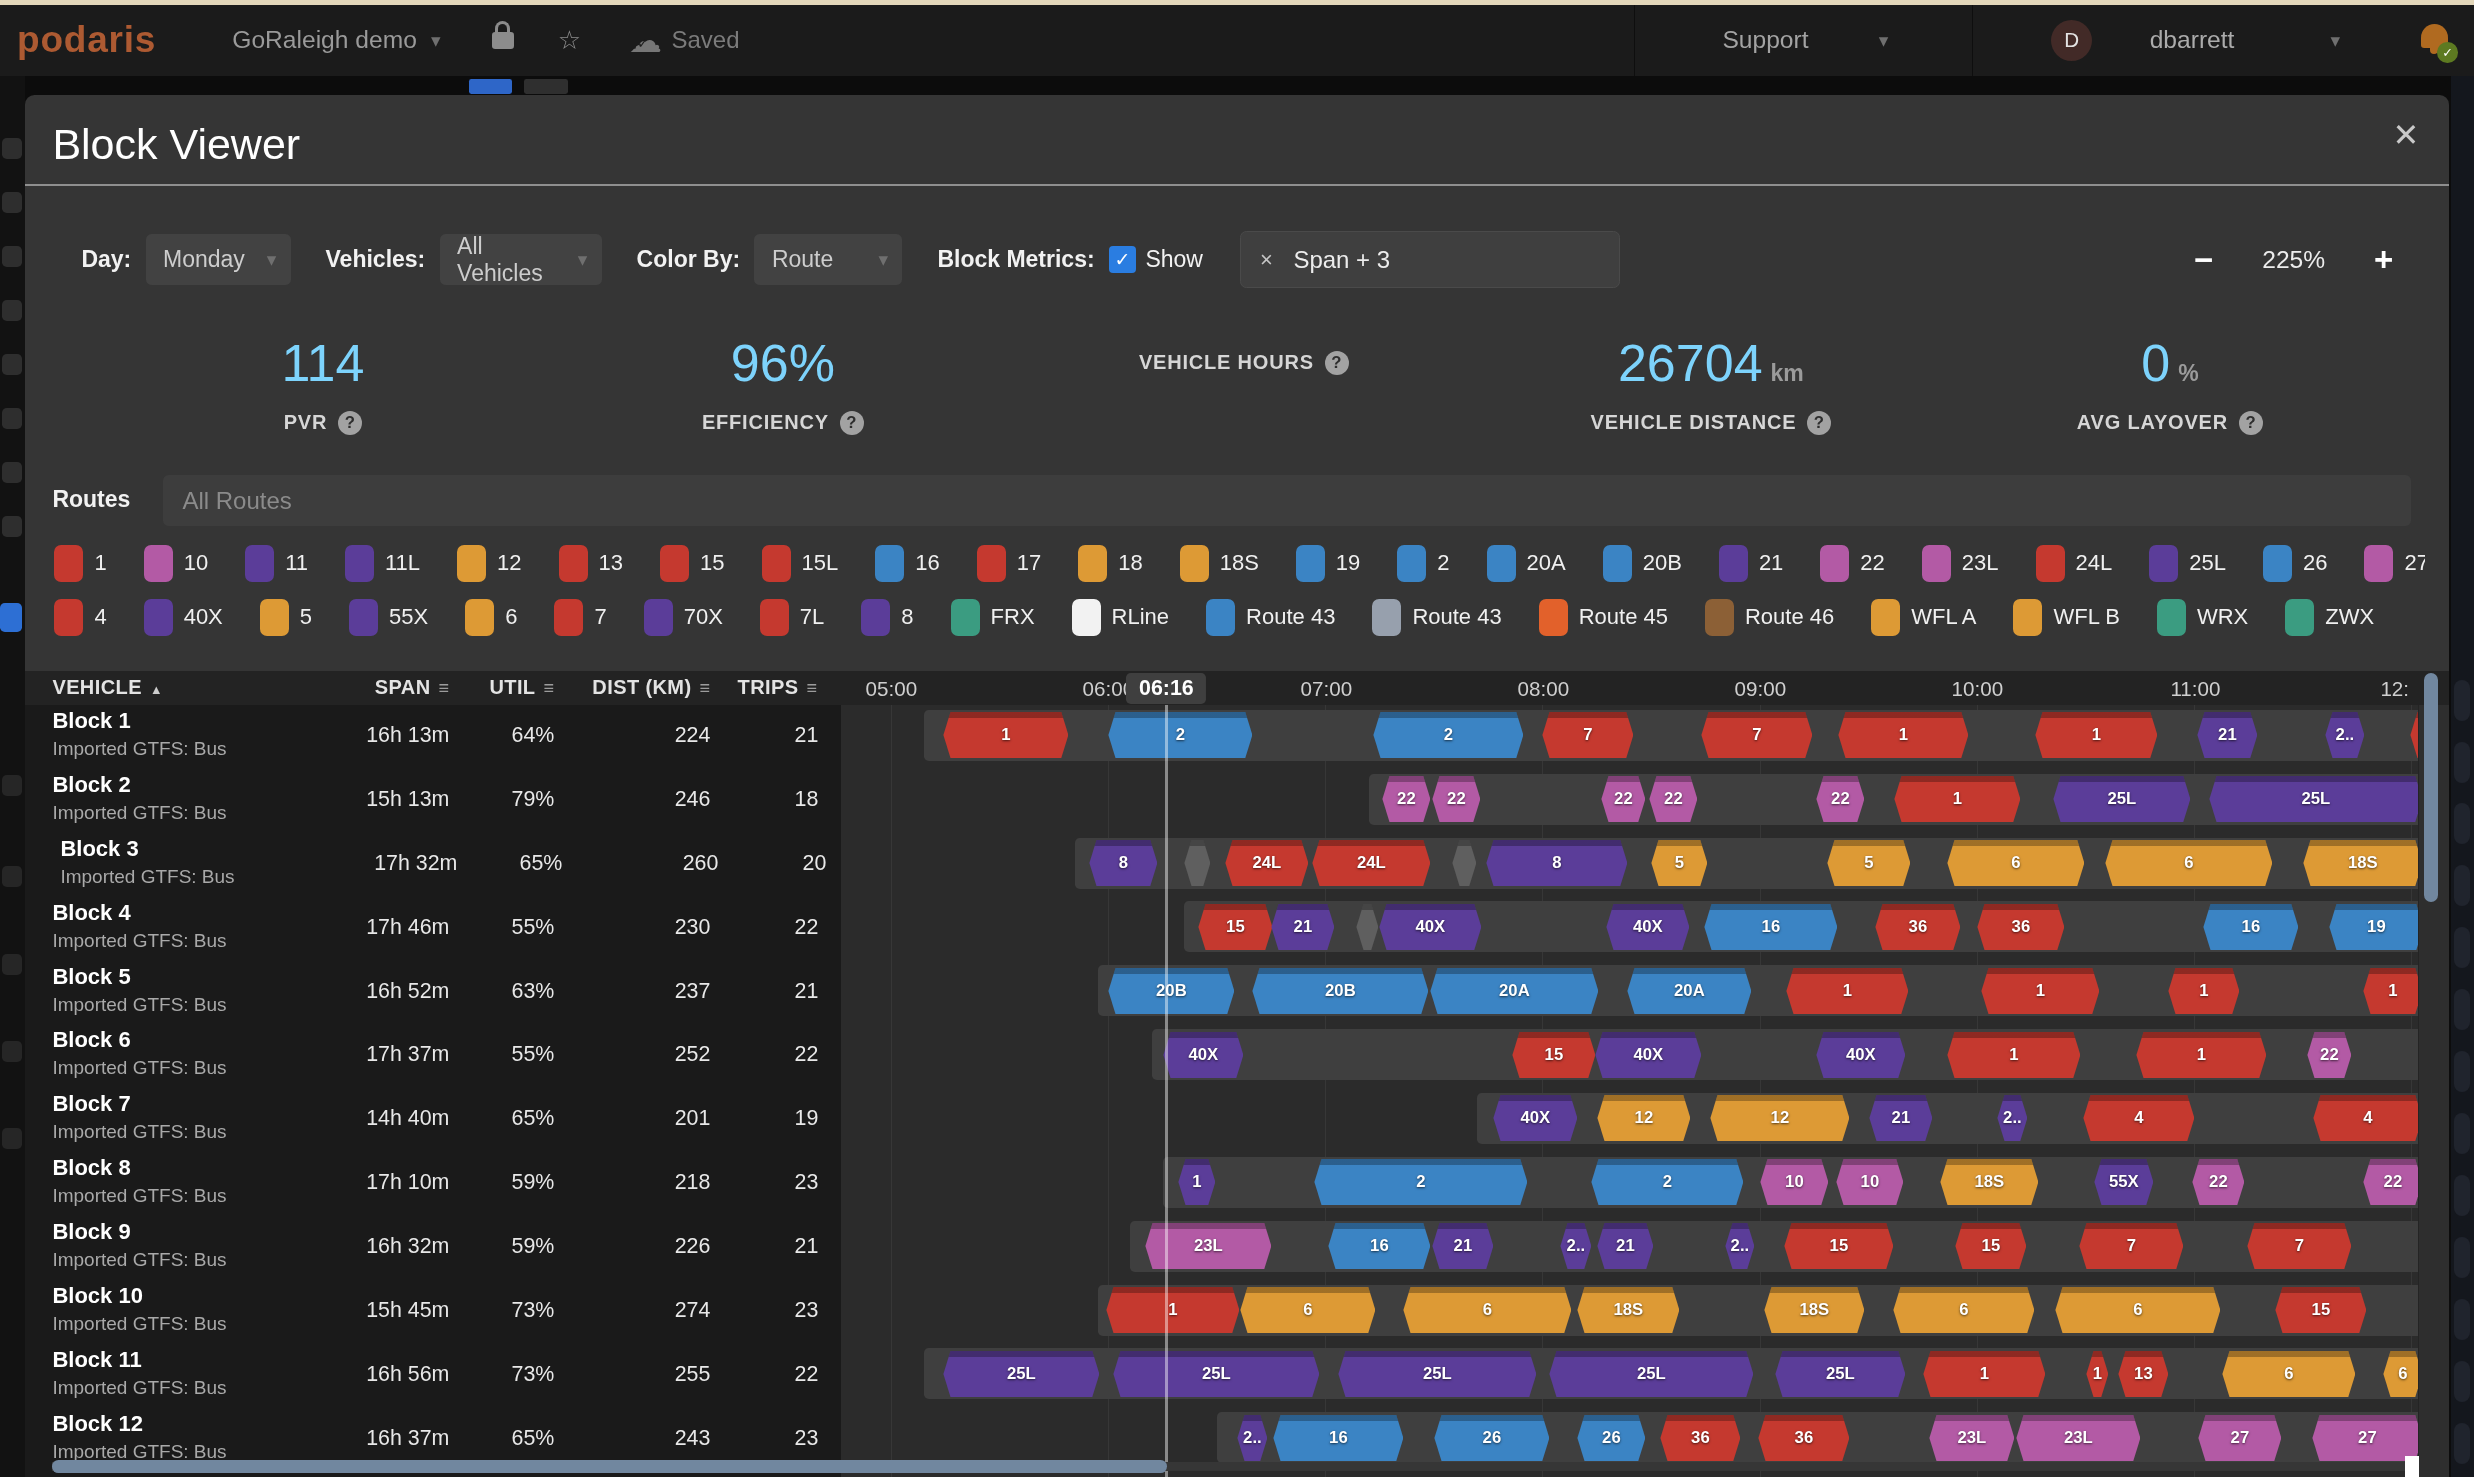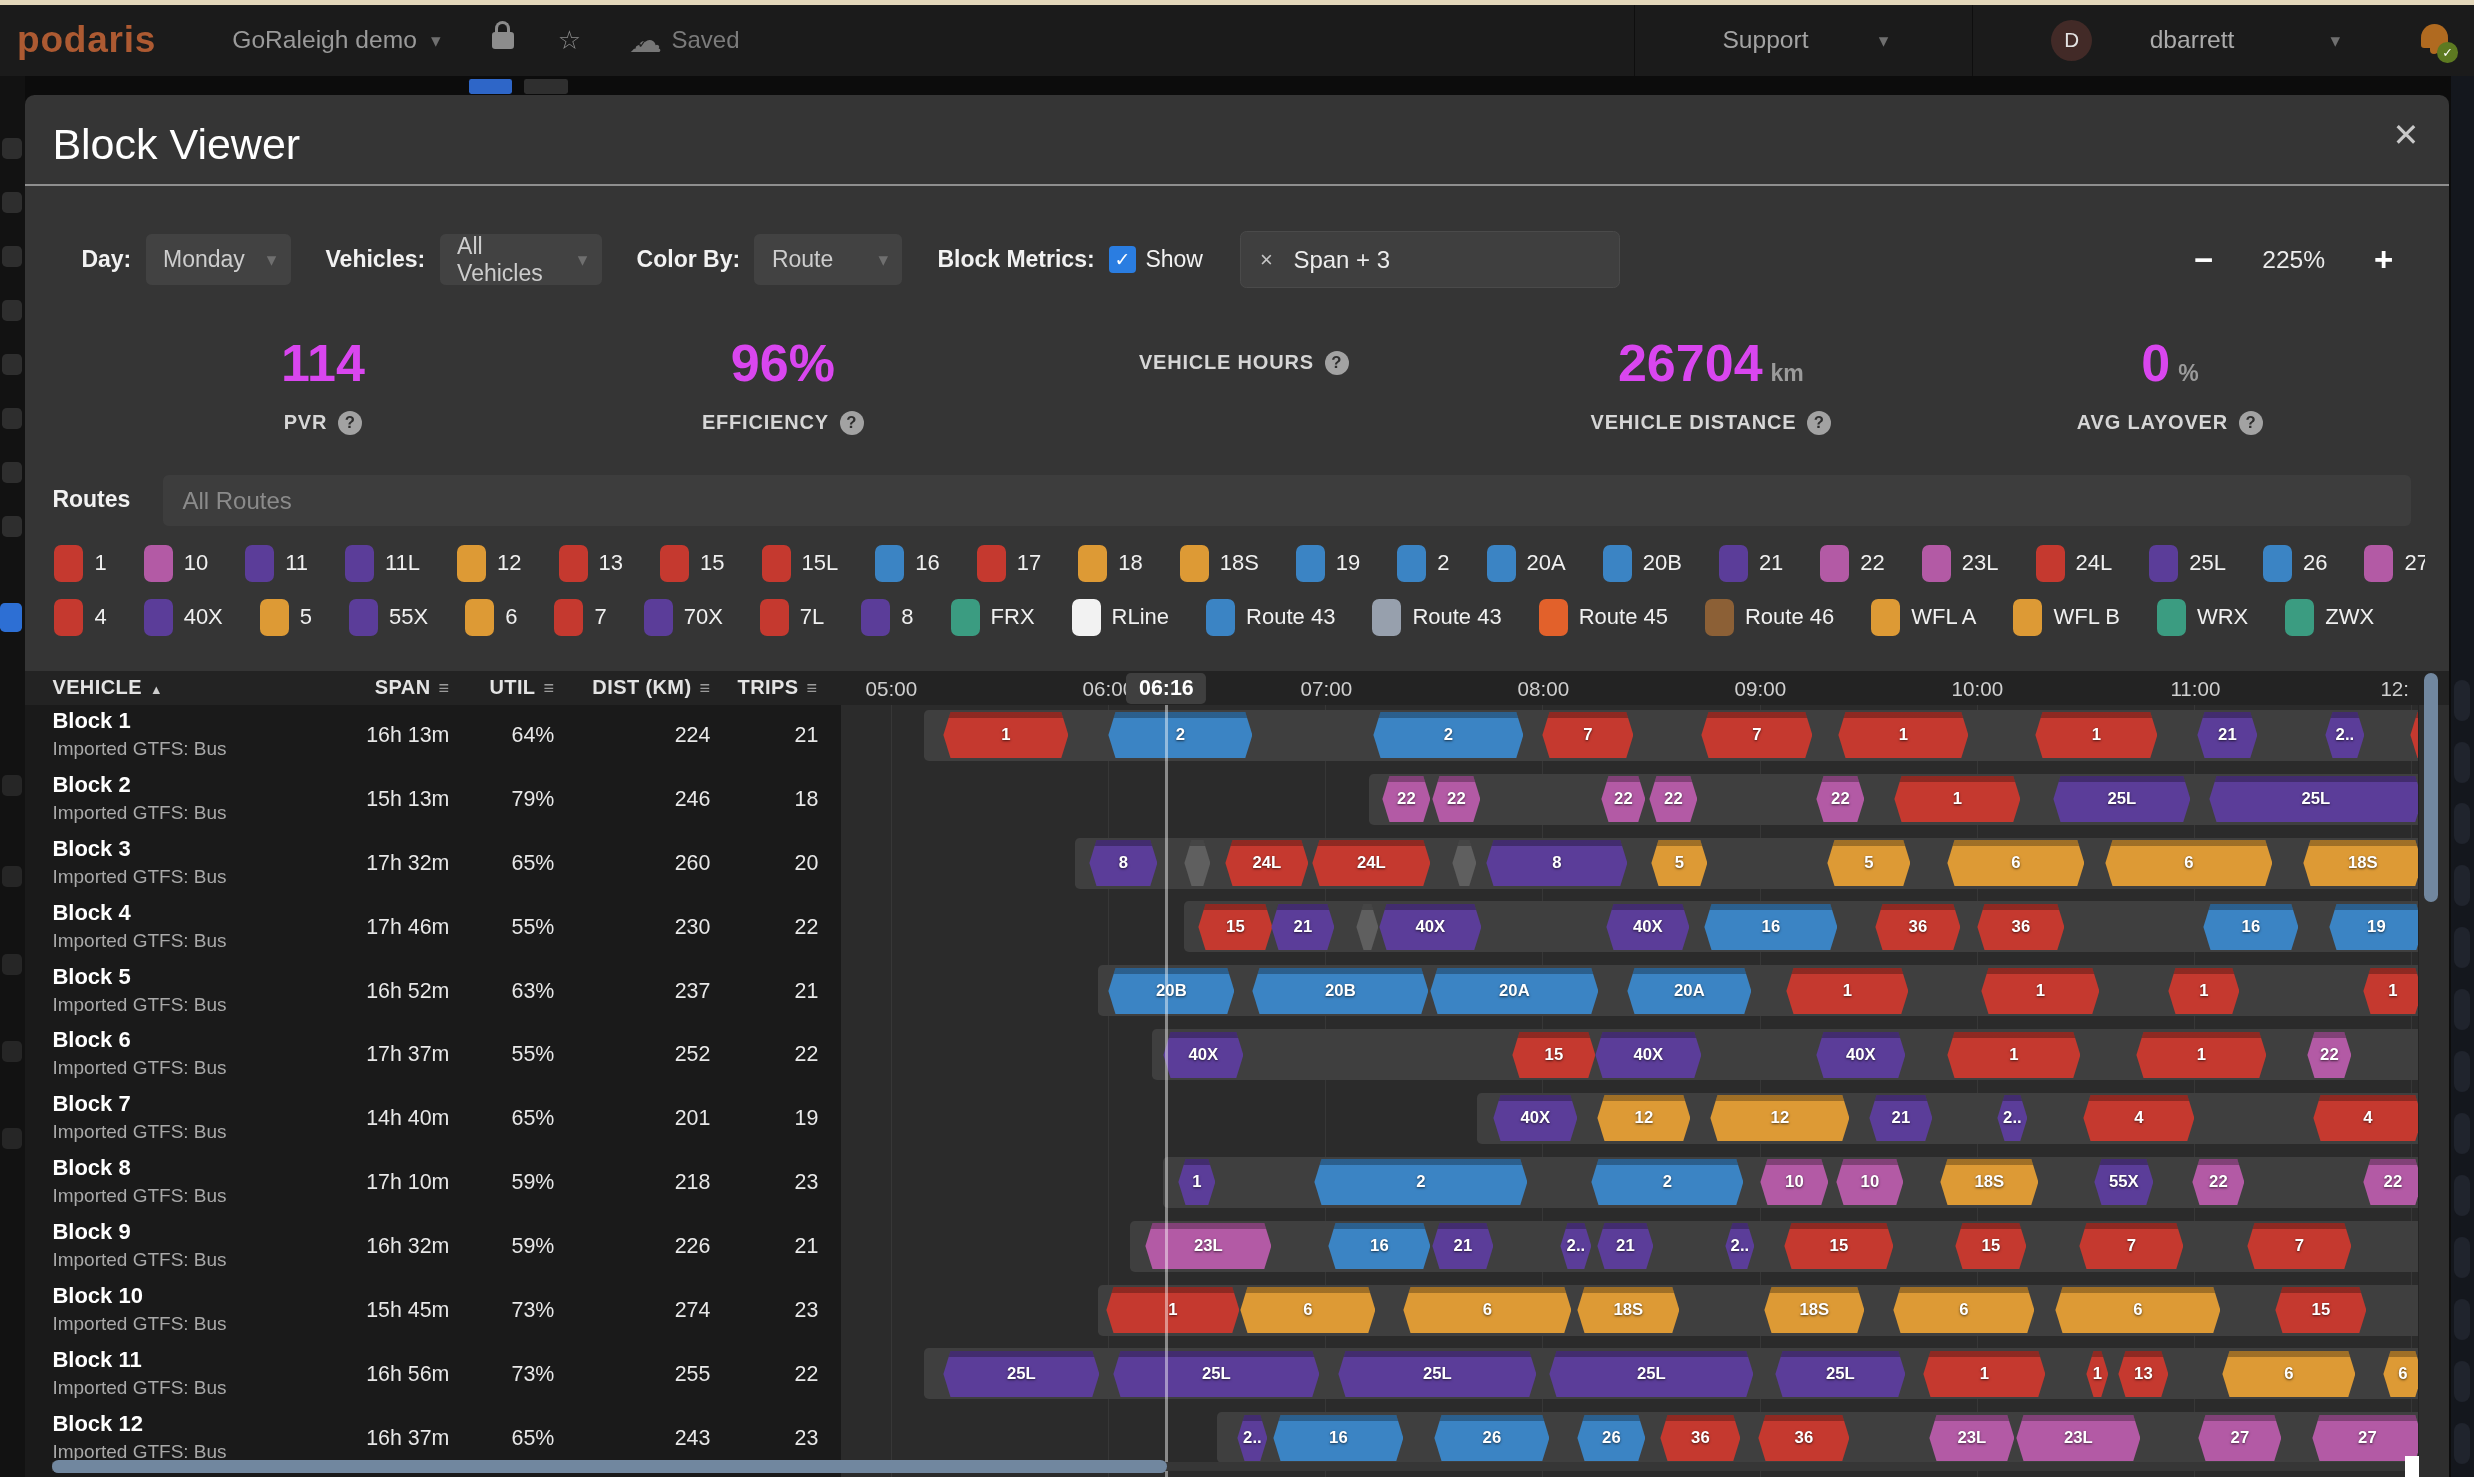--- a/index.html
+++ b/index.html
@@ -55,21 +55,21 @@
   .showlabel { font-size:23px; color:#f2f2f2; margin-right:37px; }
   .tagbox { width:380px; height:57px; background:#3f3f3f; border:0.8px solid #4a4a4a; border-radius:6.4px; display:flex; align-items:center; padding:0 19px; }
   .tagbox .dismiss { color:#c6c6c6; font-size:22px; margin-right:20.6px; }
   .tagbox .taglabel { color:#ececec; font-size:24px; }
   .zoomctl { position:absolute; right:48px; top:135px; height:59px; display:flex; align-items:center; }
   .zbtn { color:#fff; font-size:33px; font-weight:bold; padding:0 8px; }
   .zval { color:#ececec; font-size:24.6px; margin:0 41px; }
 
   
   .metric { position:absolute; top:238px; width:413px; text-align:center; }
-  .metric .num { font-size:52px; font-weight:bold; color:#d946ef; }
+  .metric .num { font-size:52px; font-weight:normal; color:#7dd3fc; }
   .metric .unit { font-size:23px; font-weight:bold; color:#9b9b9b; margin-left:8px; }
   .metric .lbl { margin-top:17.5px; font-size:20px; font-weight:bold; color:#d6d6d6; letter-spacing:0.8px; display:flex; align-items:center; justify-content:center; gap:11px; }
   .help { width:24px; height:24px; border-radius:50%; background:#a2a2a2; color:#2e2e2e; font-size:16.7px; font-weight:bold; display:inline-flex; align-items:center; justify-content:center; }
 
   
   .routes-label { position:absolute; left:27px; top:391px; font-size:23px; font-weight:bold; color:#f2f2f2; }
   .routes-input { position:absolute; left:138px; top:380px; width:2248px; height:51px; background:#3d3d3d; border:none; border-radius:5.6px; color:#e8e8e8; font-size:24px; padding:0 19px; font-family:inherit; }
   .routes-input::placeholder { color:#8b8b8b; }
   .chiprow { position:absolute; left:29px; right:24px; height:44px; display:flex; align-items:center; gap:37px; overflow:hidden; }
   .chip { display:flex; align-items:center; gap:11px; flex:none; }
@@ -434,21 +434,21 @@
             <div class="rval" style="left: 715px; width: 78px; top: 17.5px;">21</div>
           </div>
           <div style="position: absolute; left: 0px; right: 0px; top: 98px; height: 64px;">
             <div class="rname" style="top: 3.2px;">Block 2</div>
             <div class="rsub" style="top: 33px;">Imported GTFS: Bus</div>
             <div class="rval" style="left: 262px; width: 162px; top: 17.5px;">15h 13m</div>
             <div class="rval" style="left: 445px; width: 84px; top: 17.5px;">79%</div>
             <div class="rval" style="left: 572px; width: 113px; top: 17.5px;">246</div>
             <div class="rval" style="left: 715px; width: 78px; top: 17.5px;">18</div>
           </div>
-          <div style="position: absolute; left: 0px; right: 0px; top: 162px; height: 64px;">
+          <div style="position: absolute; left: 8px; right: 0px; top: 162px; height: 64px;">
             <div class="rname" style="top: 3.2px;">Block 3</div>
             <div class="rsub" style="top: 33px;">Imported GTFS: Bus</div>
             <div class="rval" style="left: 262px; width: 162px; top: 17.5px;">17h 32m</div>
             <div class="rval" style="left: 445px; width: 84px; top: 17.5px;">65%</div>
             <div class="rval" style="left: 572px; width: 113px; top: 17.5px;">260</div>
             <div class="rval" style="left: 715px; width: 78px; top: 17.5px;">20</div>
           </div>
           <div style="position: absolute; left: 0px; right: 0px; top: 226px; height: 64px;">
             <div class="rname" style="top: 3.2px;">Block 4</div>
             <div class="rsub" style="top: 33px;">Imported GTFS: Bus</div>

